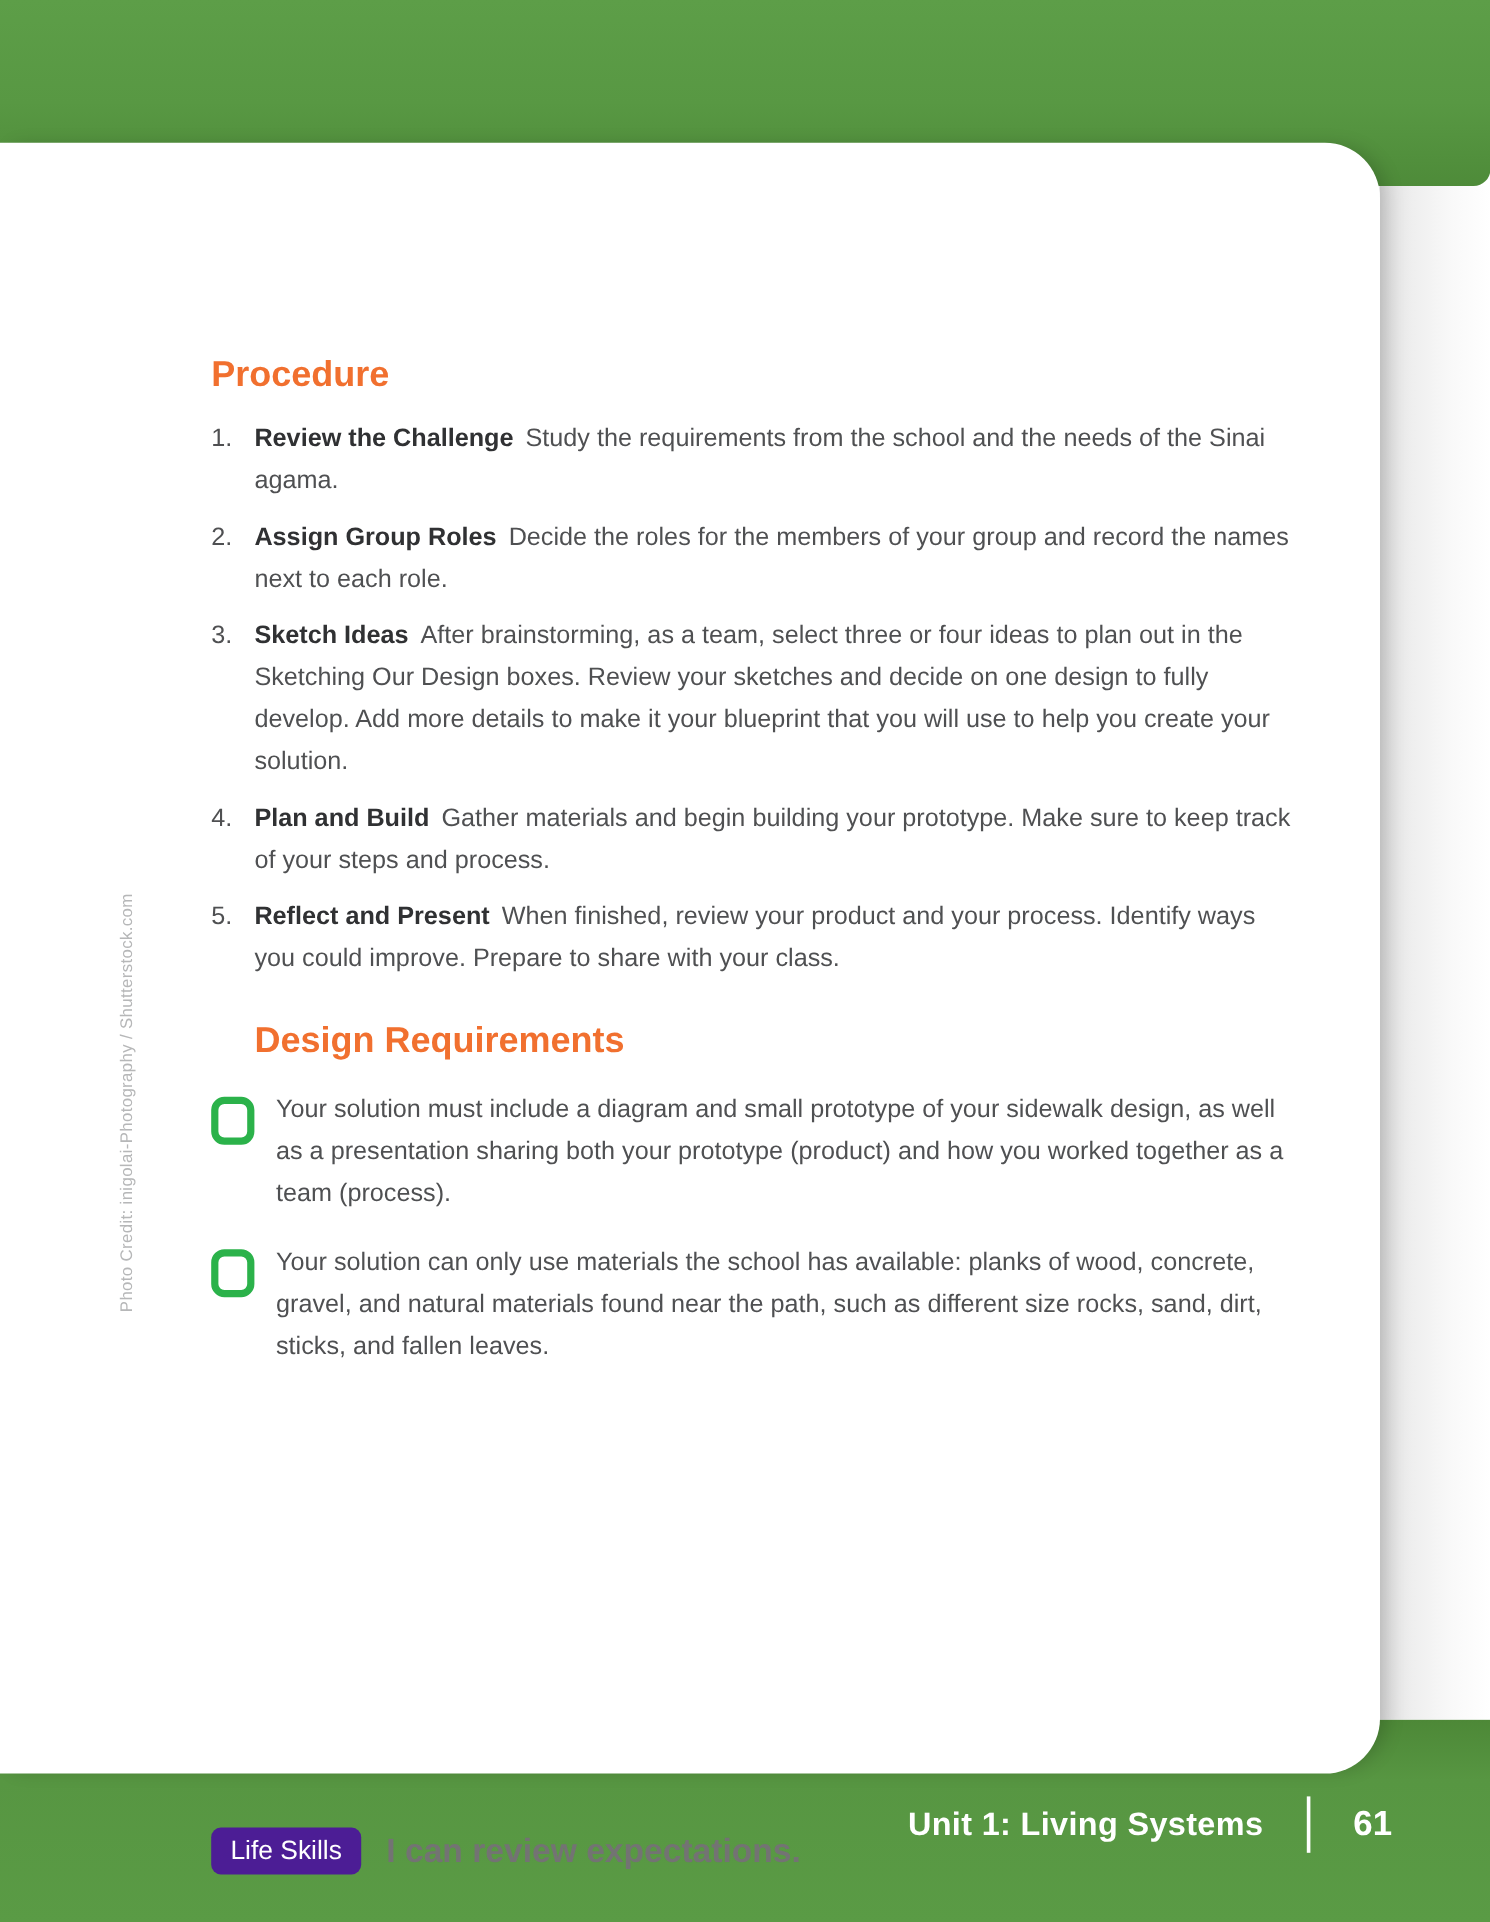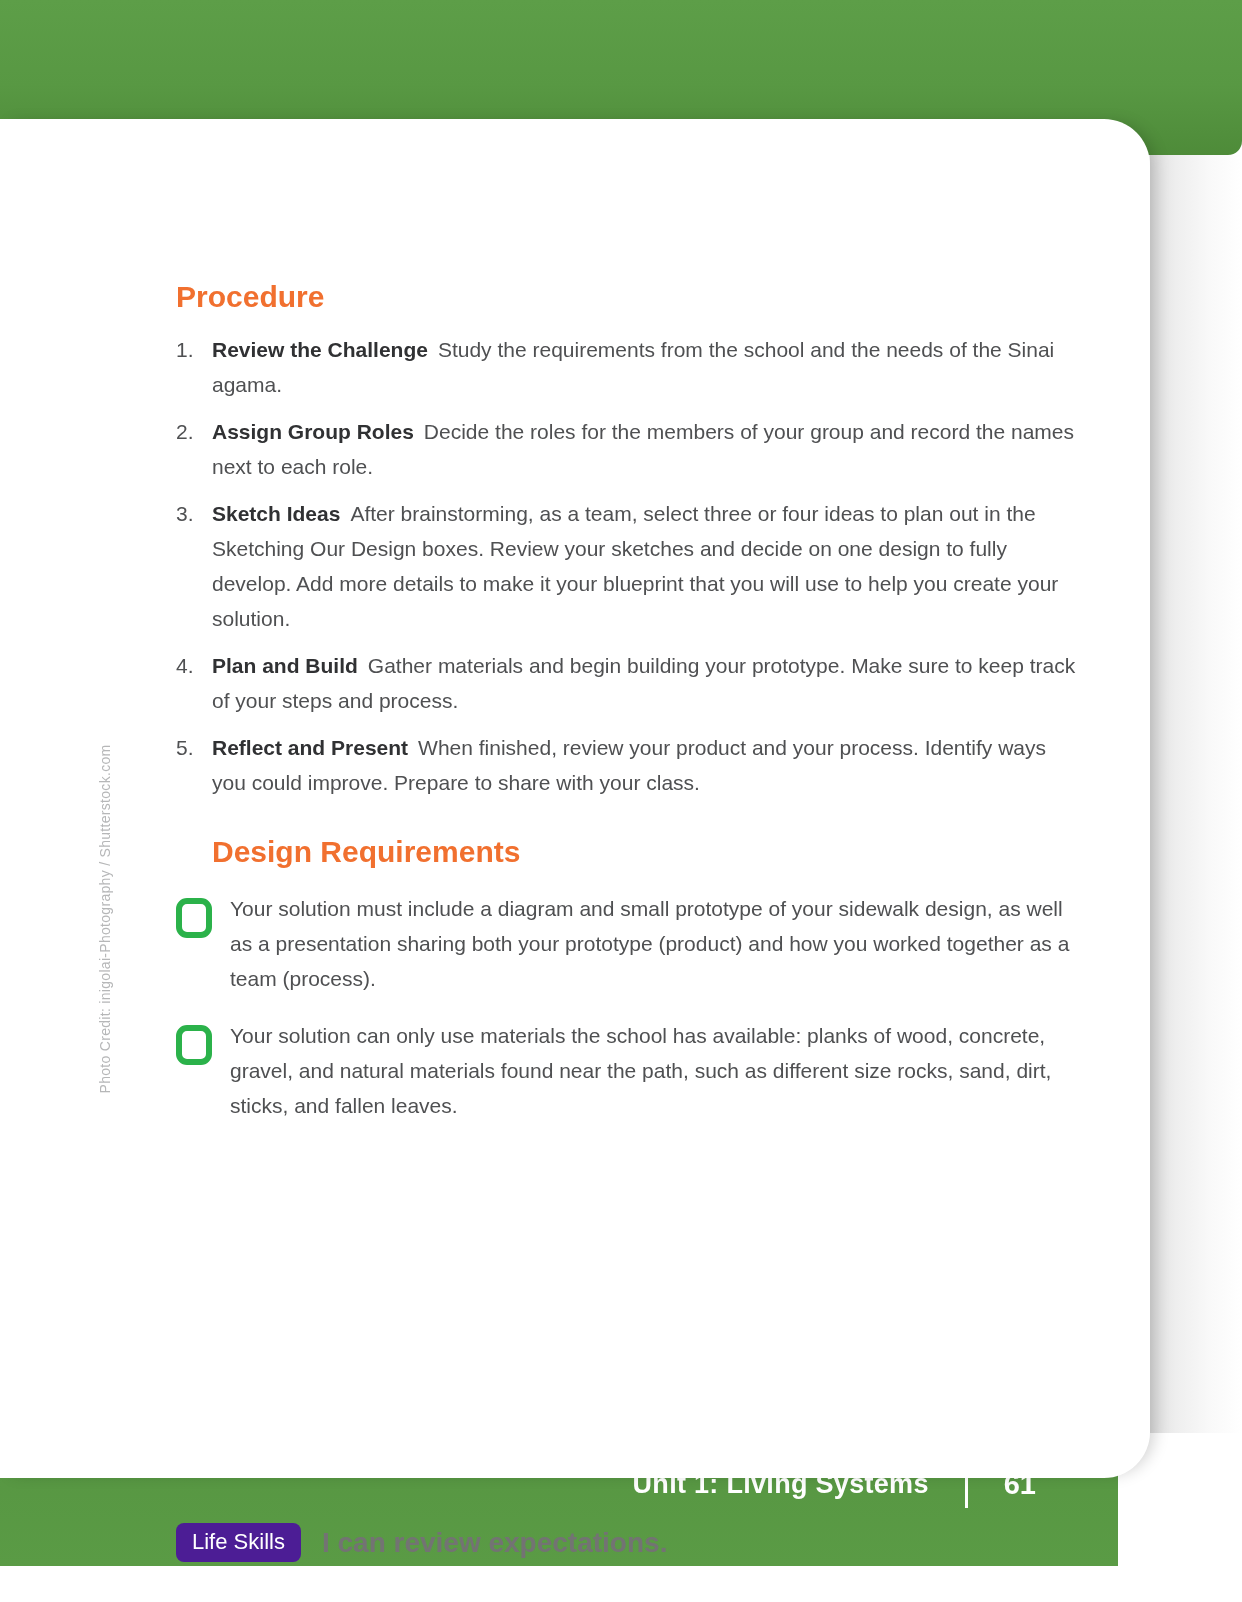--- a/index.html
+++ b/index.html
@@ -8,21 +8,21 @@
     background:#ffffff;
     font-family:"Liberation Sans", sans-serif;
   }
   
   .header-band{
     position:absolute;left:0;top:0;width:1242px;height:155px;
     background:linear-gradient(180deg,#5d9e48 0%,#589843 55%,#4e8b39 100%);
     border-bottom-right-radius:14px;
   }
   .footer-band{
-    position:absolute;left:0;top:1397px;width:1118px;height:169px;
+    position:absolute;left:0;top:1433px;width:1242px;height:169px;
     background:linear-gradient(180deg,#4d8837 0%,#579642 30%,#5a9b45 100%);
   }
   .right-strip{
     position:absolute;left:1150px;top:155px;width:92px;height:1278px;
     background:linear-gradient(90deg,#dddddd 0%,#eeeeee 28%,#f9f9f9 65%,#ffffff 100%);
   }
   .page{
     position:absolute;left:0;top:119px;width:1150px;height:1359px;
     background:#ffffff;
     border-radius:0 46px 46px 0;
@@ -30,21 +30,21 @@
   }
   
   .photo-credit{
     position:absolute;left:105px;top:800px;
     transform:translate(-50%,-50%) rotate(-90deg);
     white-space:nowrap;
     font-size:14px;color:#b6b7b8;letter-spacing:0.3px;
   }
   
   .content{
-    position:absolute;left:176px;top:160px;width:908px;
+    position:absolute;left:176px;top:176px;width:908px;
     color:#4f5052;font-size:21px;line-height:35px;
   }
   .section-heading{
     margin:0 0 17px 0;
     font-size:30px;line-height:36px;font-weight:bold;color:#f1702f;
   }
   .section-heading.second{margin-top:34px;margin-bottom:21px;margin-left:36px;}
   .intro{margin:0 0 24px 0;}
   .steps{margin:0;padding:0;list-style:none;}
   .step{display:grid;grid-template-columns:36px 1fr;margin:0 0 12px 0;}

